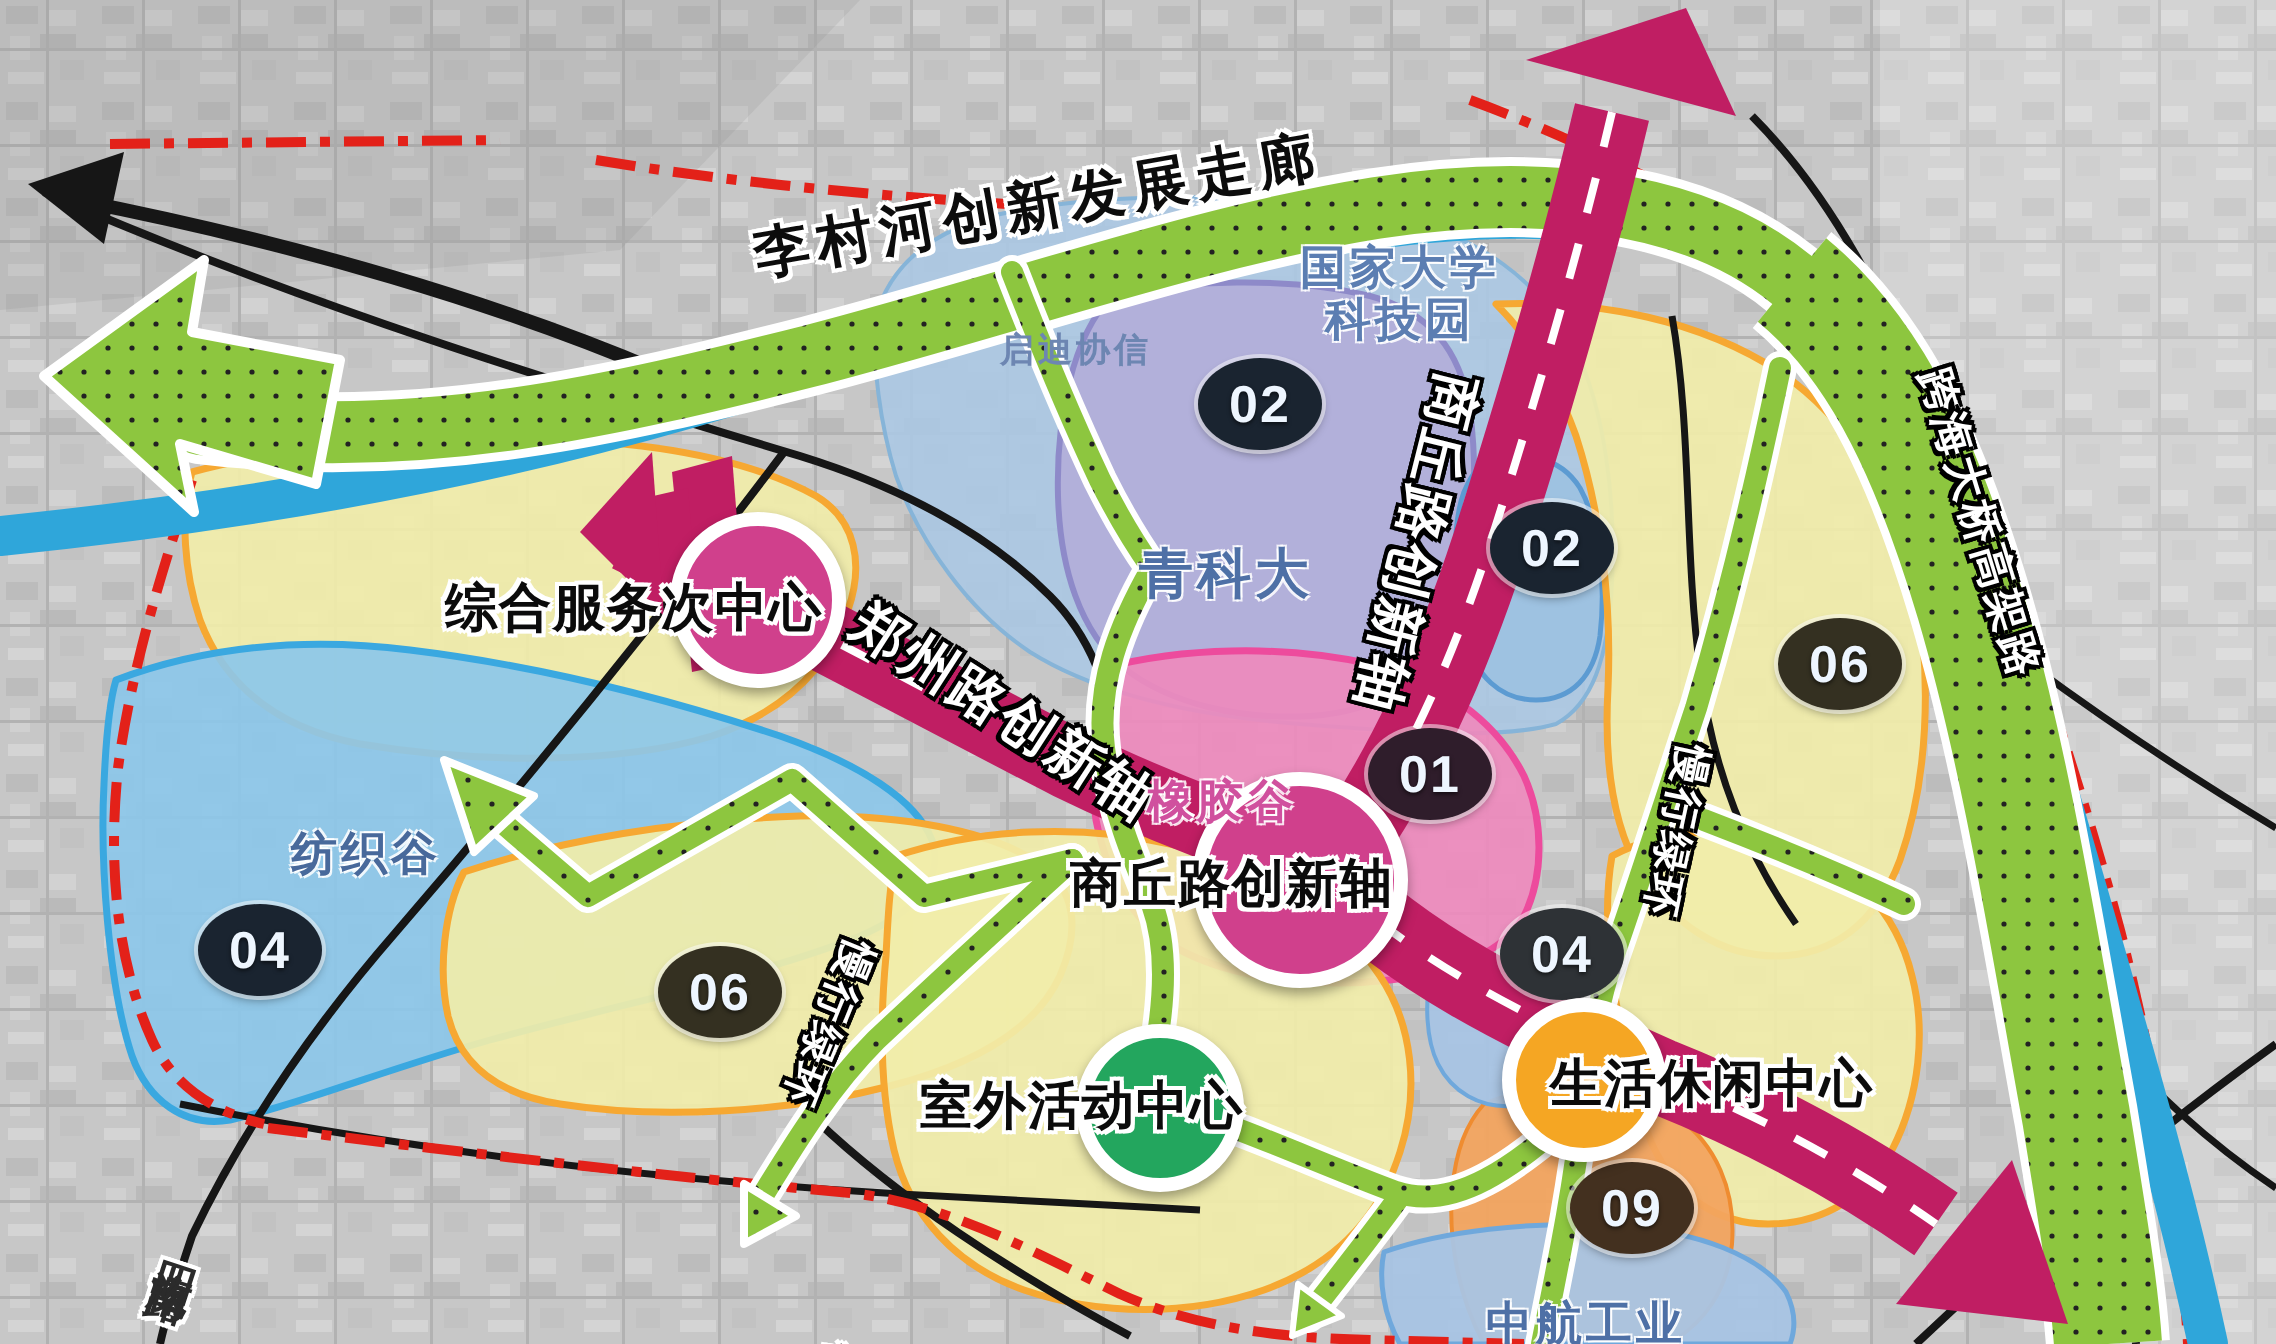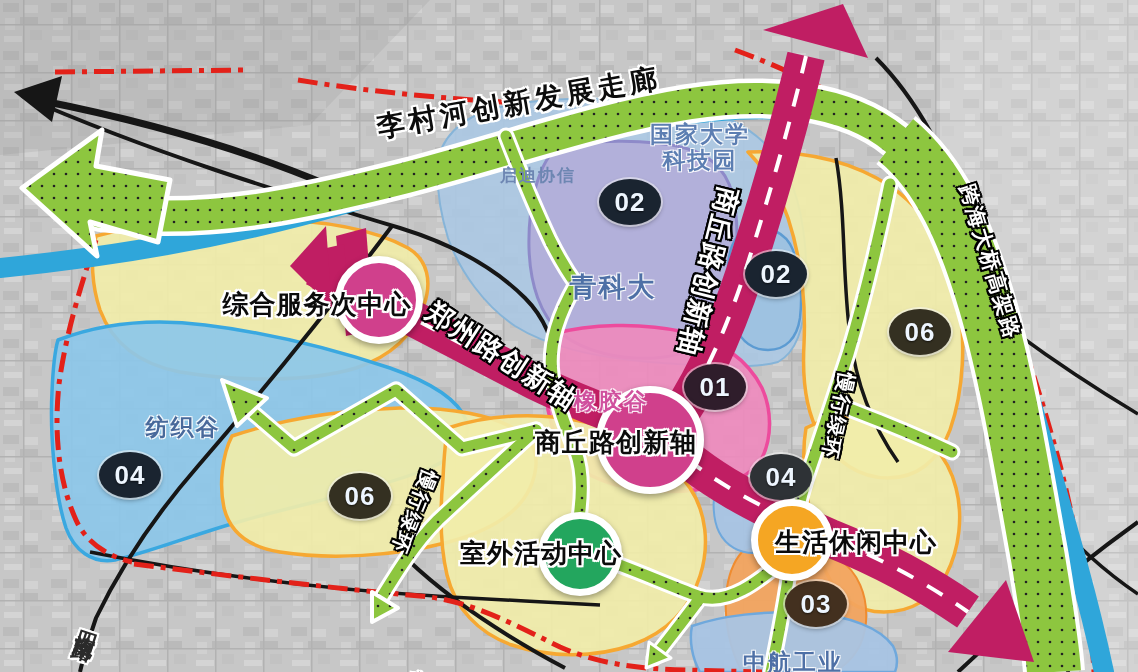--- a/index.html
+++ b/index.html
@@ -153,21 +153,21 @@
   </g>
 </svg>
 
 <div class="badge" style="left:599px;top:179px;background:#1a2430;">02</div>
 <div class="badge" style="left:745px;top:251px;background:#1a2430;">02</div>
 <div class="badge" style="left:889px;top:309px;background:#343021;">06</div>
 <div class="badge" style="left:684px;top:364px;background:#2f1d2b;">01</div>
 <div class="badge" style="left:750px;top:454px;background:#2e3236;">04</div>
 <div class="badge" style="left:99px;top:452px;background:#1a2430;">04</div>
 <div class="badge" style="left:329px;top:473px;background:#343021;">06</div>
-<div class="badge" style="left:785px;top:581px;background:#43301f;">03</div>
+<div class="badge" style="left:785px;top:581px;background:#43301f;">09</div>
 
 <div class="center-dot" style="left:335px;top:256px;width:74px;height:74px;background:#d0408c;"></div>
 <div class="center-dot" style="left:596px;top:386px;width:94px;height:94px;background:#d0408c;"></div>
 <div class="center-dot" style="left:538px;top:512px;width:70px;height:70px;background:#23a65e;"></div>
 <div class="center-dot" style="left:751px;top:499px;width:68px;height:68px;background:#f5a623;"></div>
 
 <div class="lbl halo-w" style="left:519px;top:103px;font-size:28px;color:#0c0c0c;letter-spacing:4px;transform:translate(-50%,-50%) rotate(-10deg);">李村河创新发展走廊</div>
 <div class="lbl band-lbl halo-b" style="left:708px;top:272px;font-size:27px;transform:translate(-50%,-50%) rotate(104deg);">商丘路创新轴</div>
 <div class="lbl band-lbl halo-b" style="left:502px;top:356px;font-size:27px;transform:translate(-50%,-50%) rotate(33deg);">郑州路创新轴</div>
 <div class="lbl band-lbl halo-b" style="left:990px;top:262px;font-size:21px;transform:translate(-50%,-50%) rotate(73deg);">跨海大桥高架路</div>

